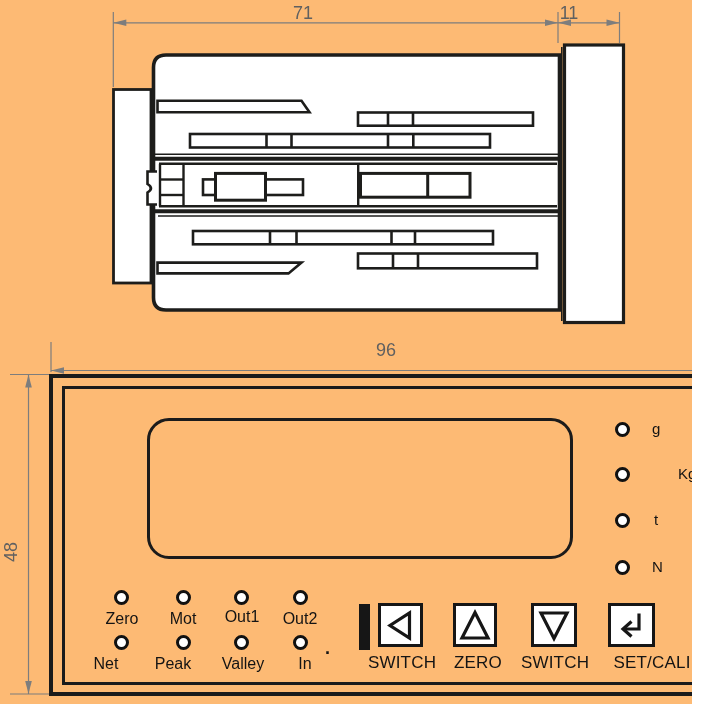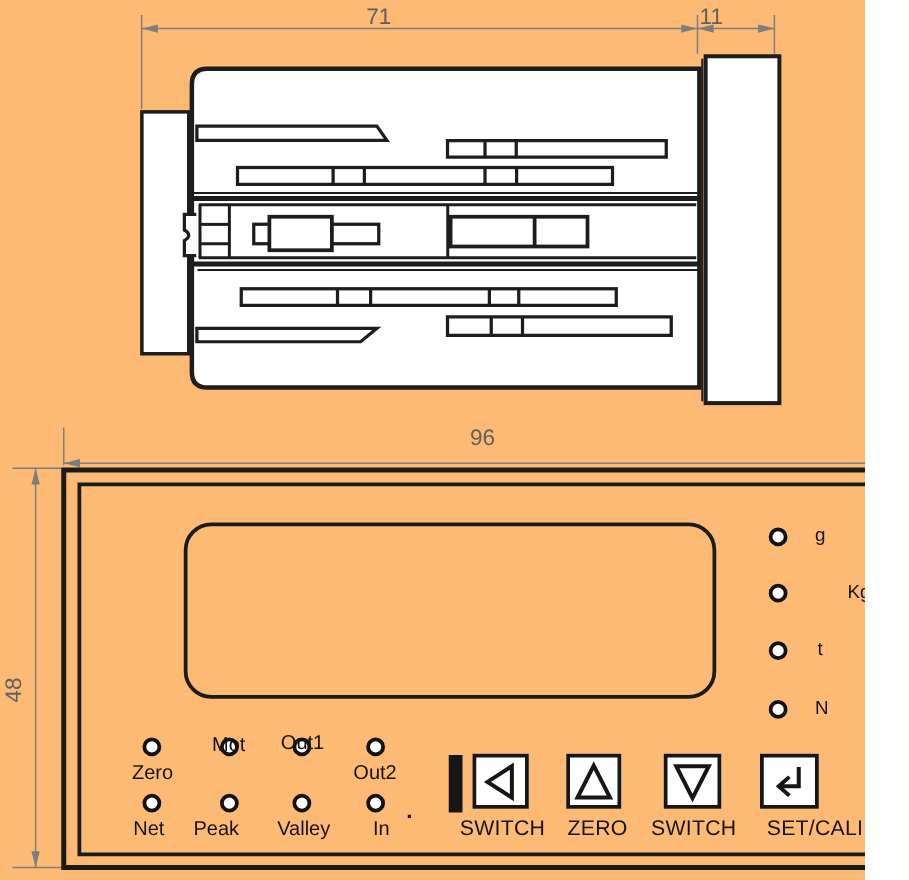--- a/index.html
+++ b/index.html
@@ -133,29 +133,29 @@
   <div class="abs led" style="left:615px;top:513px"></div>
   <span class="abs unit-lbl" style="left:654px;top:511px">t</span>
   <div class="abs led" style="left:615px;top:560px"></div>
   <span class="abs unit-lbl" style="left:652px;top:558px">N</span>
 
   <div class="abs led" style="left:114px;top:590px"></div>
   <div class="abs led" style="left:176px;top:590px"></div>
   <div class="abs led" style="left:234px;top:590px"></div>
   <div class="abs led" style="left:293px;top:590px"></div>
   <span class="abs lbl status-lbl" style="left:122px;top:610px">Zero</span>
-  <span class="abs lbl status-lbl" style="left:183px;top:588px">Mot</span>
-  <span class="abs lbl status-lbl" style="left:242px;top:586px">Out1</span>
+  <span class="abs lbl status-lbl" style="left:183px;top:610px">Mot</span>
+  <span class="abs lbl status-lbl" style="left:242px;top:608px">Out1</span>
   <span class="abs lbl status-lbl" style="left:300px;top:610px">Out2</span>
 
   <div class="abs led" style="left:114px;top:635px"></div>
   <div class="abs led" style="left:176px;top:635px"></div>
   <div class="abs led" style="left:234px;top:635px"></div>
   <div class="abs led" style="left:293px;top:635px"></div>
-  <span class="abs lbl status-lbl" style="left:119px;top:655px">Net</span>
+  <span class="abs lbl status-lbl" style="left:106px;top:655px">Net</span>
   <span class="abs lbl status-lbl" style="left:173px;top:655px">Peak</span>
   <span class="abs lbl status-lbl" style="left:243px;top:655px">Valley</span>
   <span class="abs lbl status-lbl" style="left:305px;top:655px">In</span>
   <span class="abs" style="left:325px;top:638px;font-size:18px;font-weight:bold;color:#141414">.</span>
 
   <div class="abs stray" style="left:359px;top:604px;width:11px;height:46px"></div>
 
   <div class="abs pbtn" style="left:378px;top:603px;width:45px;height:44px">
     <svg width="38" height="37" viewBox="0 0 38 37">
       <polygon points="27.5,6 27.5,31 8,18.5" fill="none" stroke="#161616" stroke-width="3.2"></polygon>

